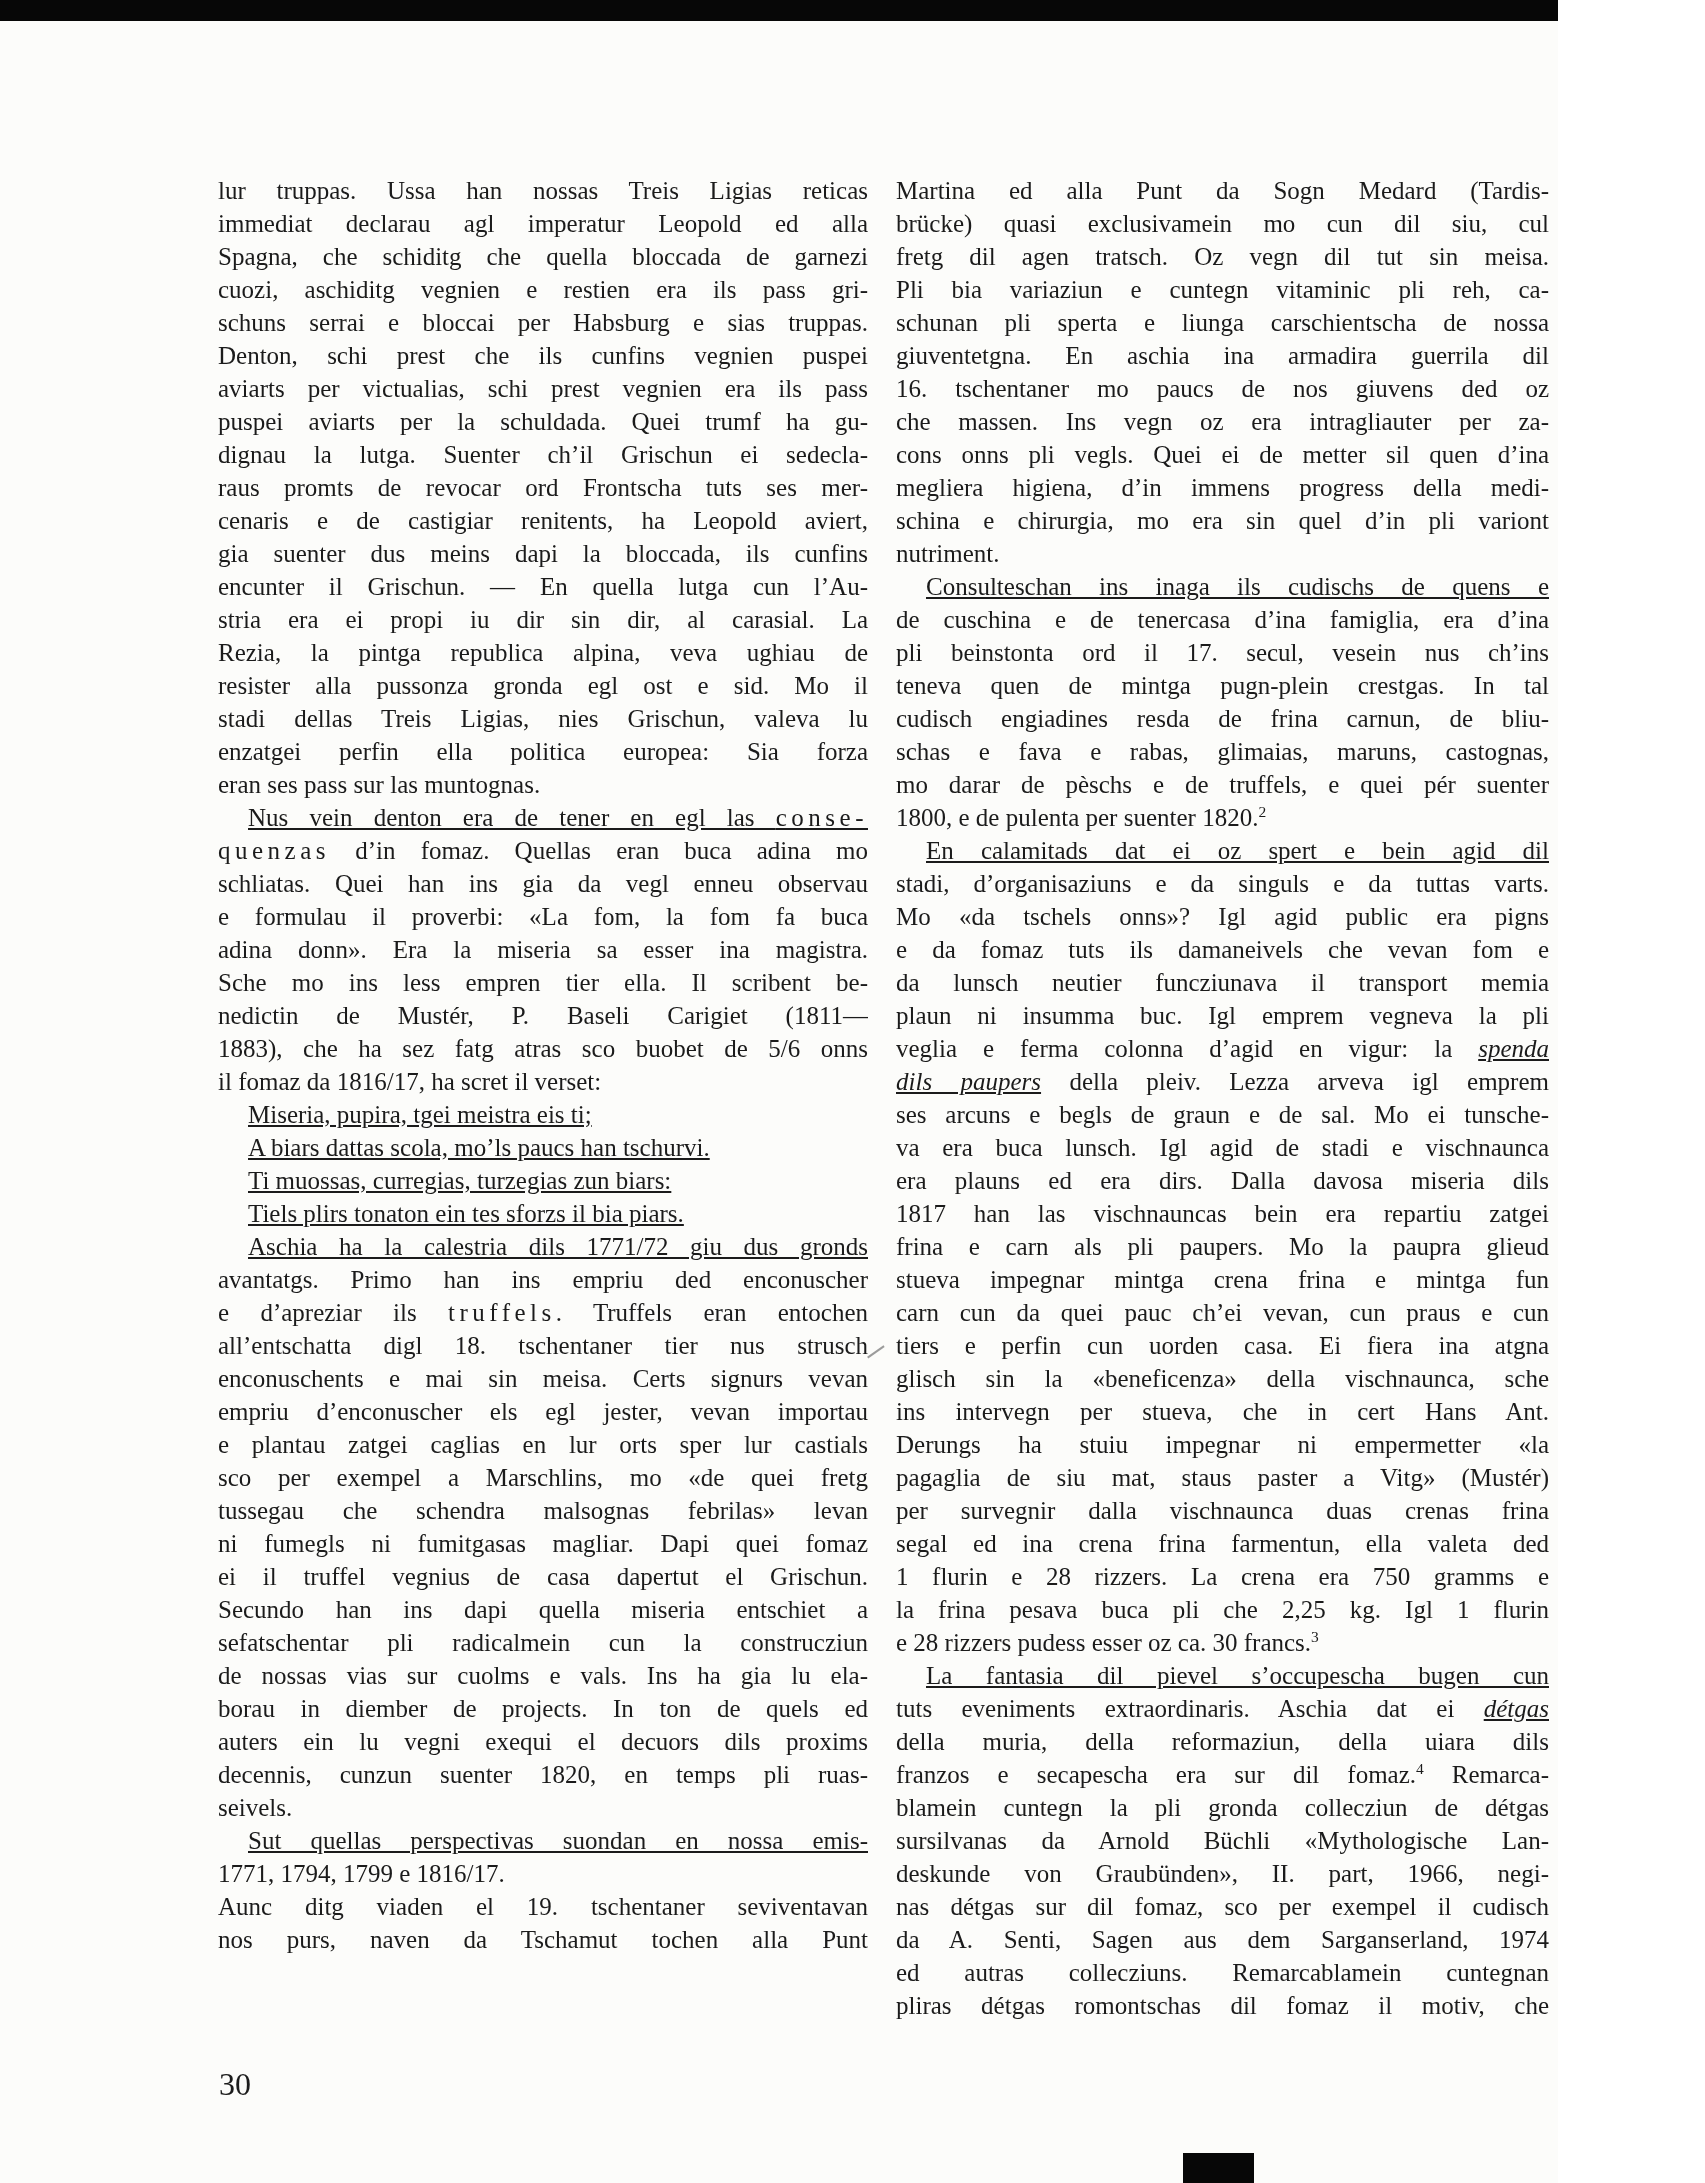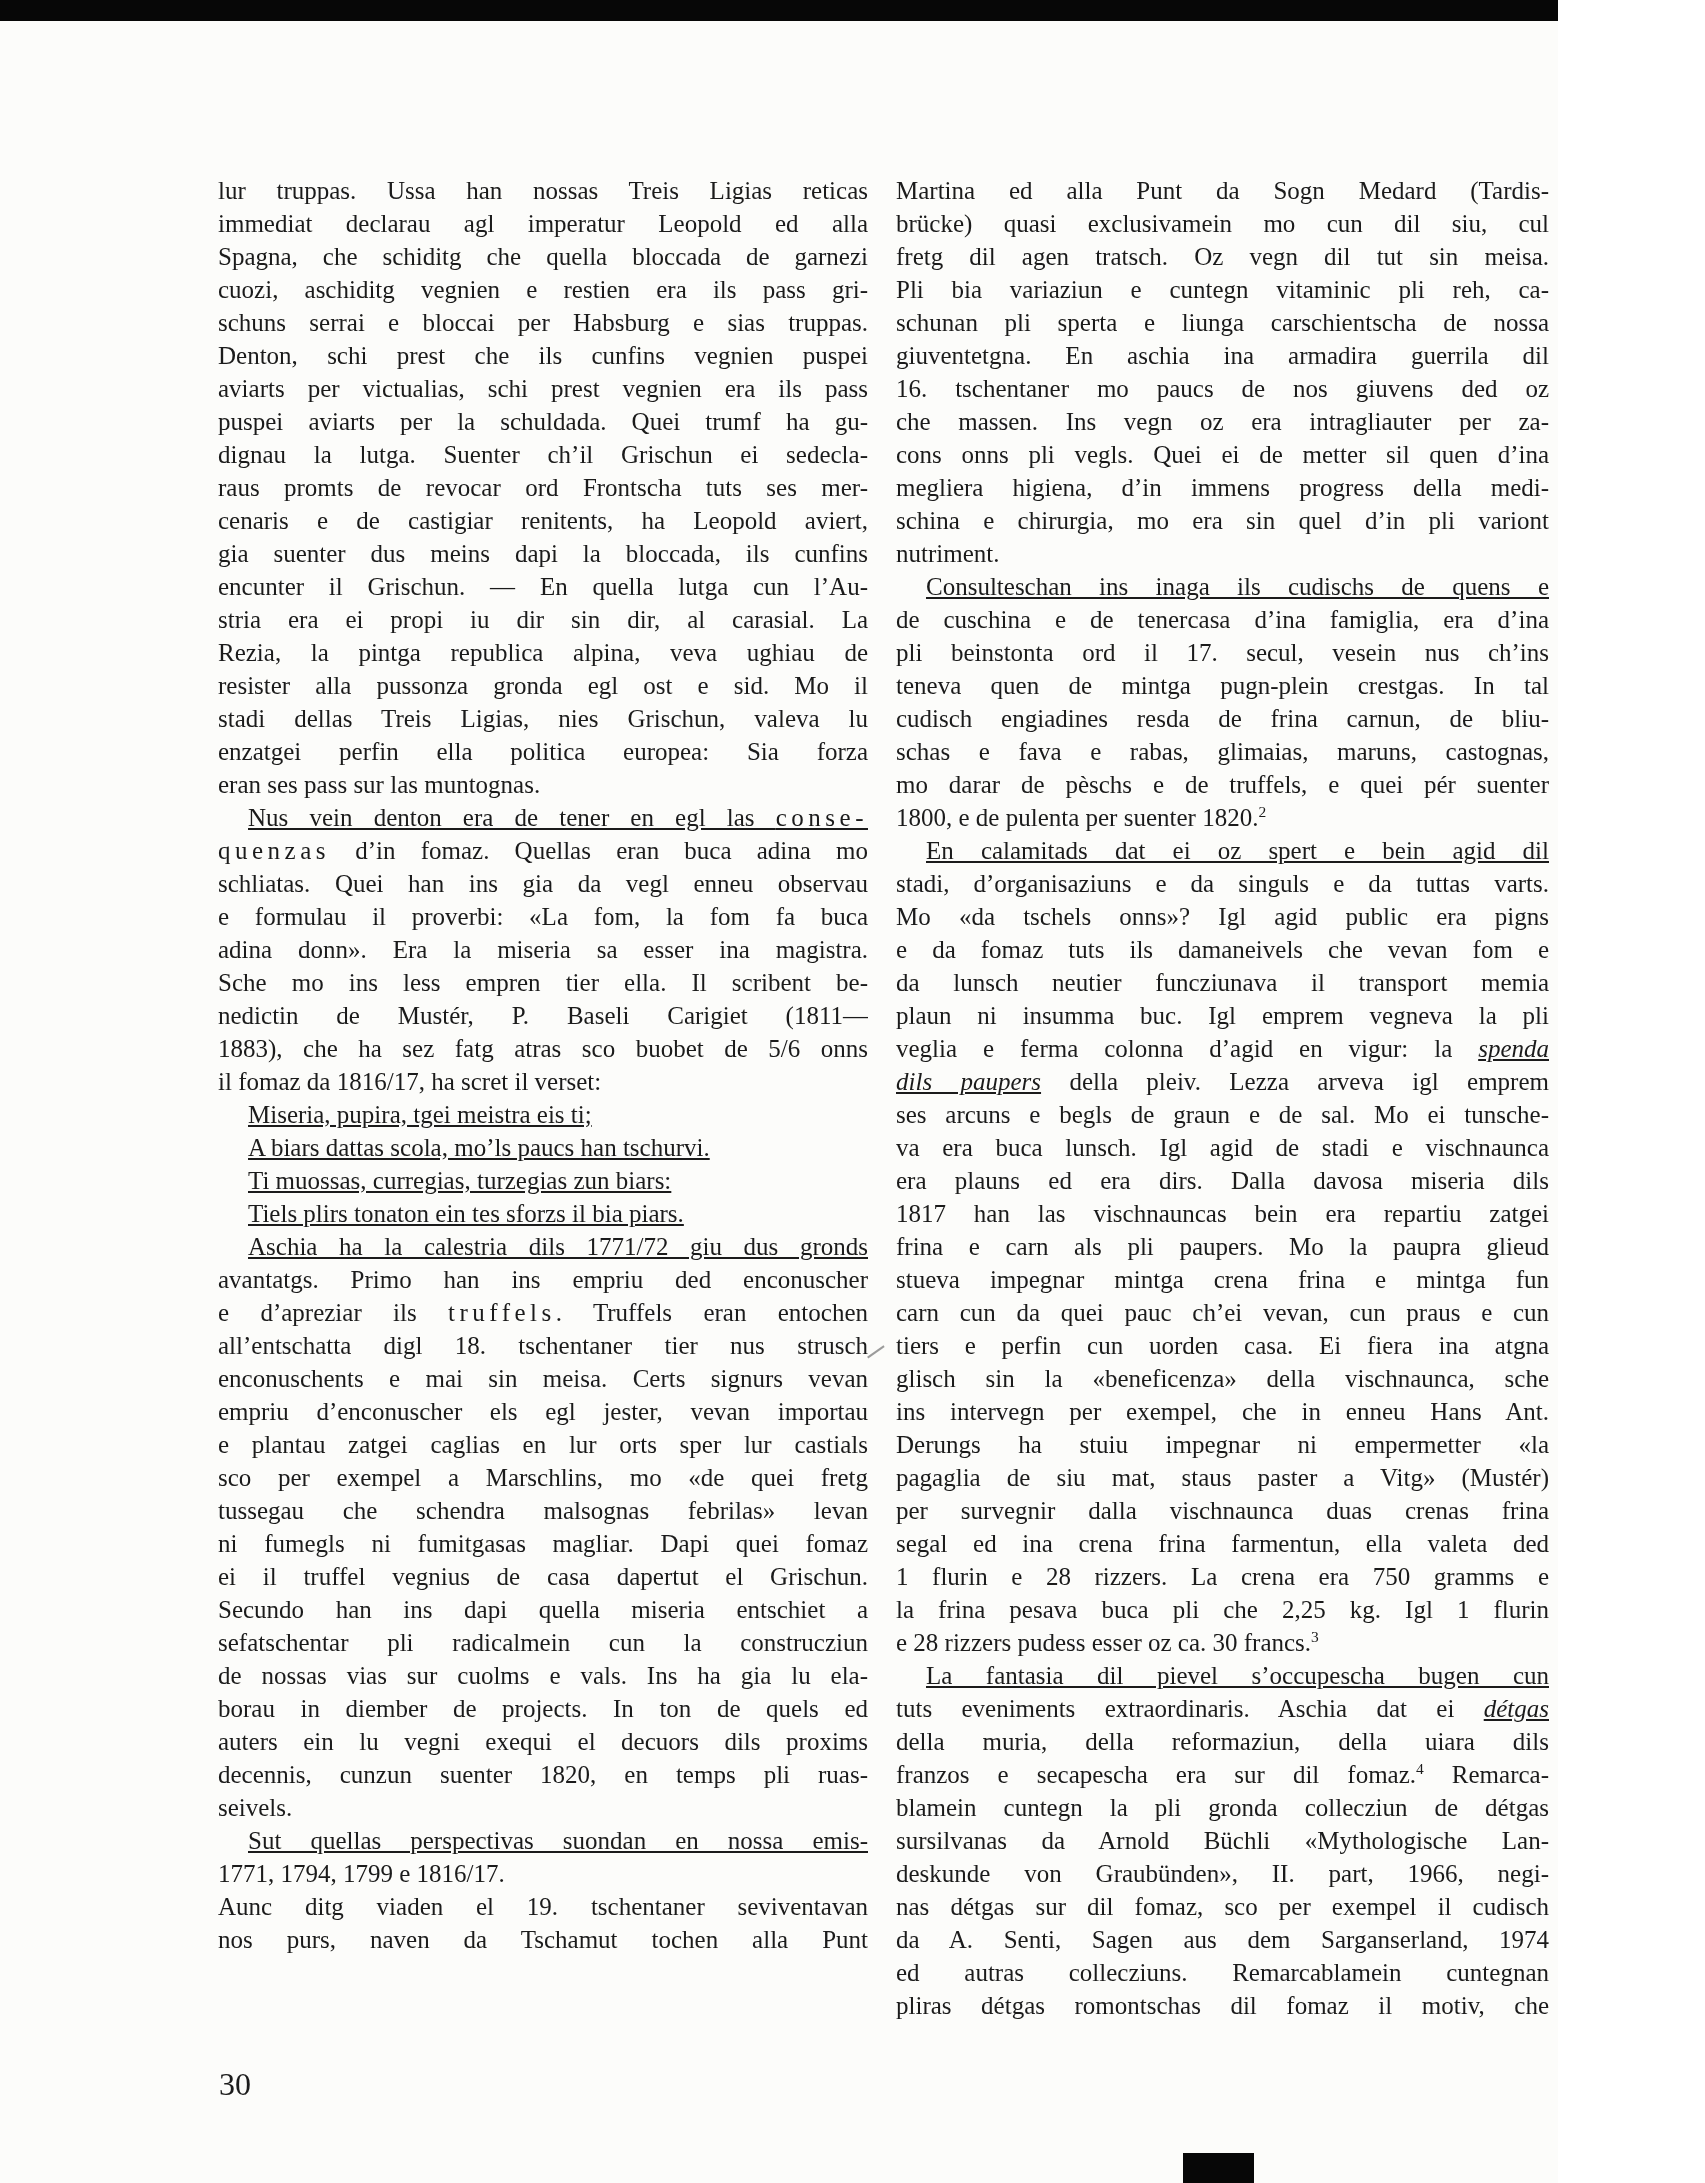--- a/index.html
+++ b/index.html
@@ -151,21 +151,21 @@
       <div class="ln"><span class="seg-i">dils paupers</span><span class="seg-n"> della pleiv. Lezza arveva igl emprem</span></div>
       <div class="ln"><span class="seg-n">ses arcuns e begls de graun e de sal. Mo ei tunsche-</span></div>
       <div class="ln"><span class="seg-n">va era buca lunsch. Igl agid de stadi e vischnaunca</span></div>
       <div class="ln"><span class="seg-n">era plauns ed era dirs. Dalla davosa miseria dils</span></div>
       <div class="ln"><span class="seg-n">1817 han las vischnauncas bein era repartiu zatgei</span></div>
       <div class="ln"><span class="seg-n">frina e carn als pli paupers. Mo la paupra glieud</span></div>
       <div class="ln"><span class="seg-n">stueva impegnar mintga crena frina e mintga fun</span></div>
       <div class="ln"><span class="seg-n">carn cun da quei pauc ch’ei vevan, cun praus e cun</span></div>
       <div class="ln"><span class="seg-n">tiers e perfin cun uorden casa. Ei fiera ina atgna</span></div>
       <div class="ln"><span class="seg-n">glisch sin la «beneficenza» della vischnaunca, sche</span></div>
-      <div class="ln"><span class="seg-n">ins intervegn per exempel, che in enneu Hans Ant.</span></div>
+      <div class="ln"><span class="seg-n">ins intervegn per stueva, che in cert Hans Ant.</span></div>
       <div class="ln"><span class="seg-n">Derungs ha stuiu impegnar ni empermetter «la</span></div>
       <div class="ln"><span class="seg-n">pagaglia de siu mat, staus paster a Vitg» (Mustér)</span></div>
       <div class="ln"><span class="seg-n">per survegnir dalla vischnaunca duas crenas frina</span></div>
       <div class="ln"><span class="seg-n">segal ed ina crena frina farmentun, ella valeta ded</span></div>
       <div class="ln"><span class="seg-n">1 flurin e 28 rizzers. La crena era 750 gramms e</span></div>
       <div class="ln"><span class="seg-n">la frina pesava buca pli che 2,25 kg. Igl 1 flurin</span></div>
       <div class="ln nj"><span class="seg-n">e 28 rizzers pudess esser oz ca. 30 francs.</span><span class="seg-sup">3</span></div>
       <div class="ln ind"><span class="seg-n">La fantasia dil pievel s’occupescha bugen cun</span></div>
       <div class="ln"><span class="seg-n">tuts eveniments extraordinaris. Aschia dat ei </span><span class="seg-i">détgas</span></div>
       <div class="ln"><span class="seg-n">della muria, della reformaziun, della uiara dils</span></div>

